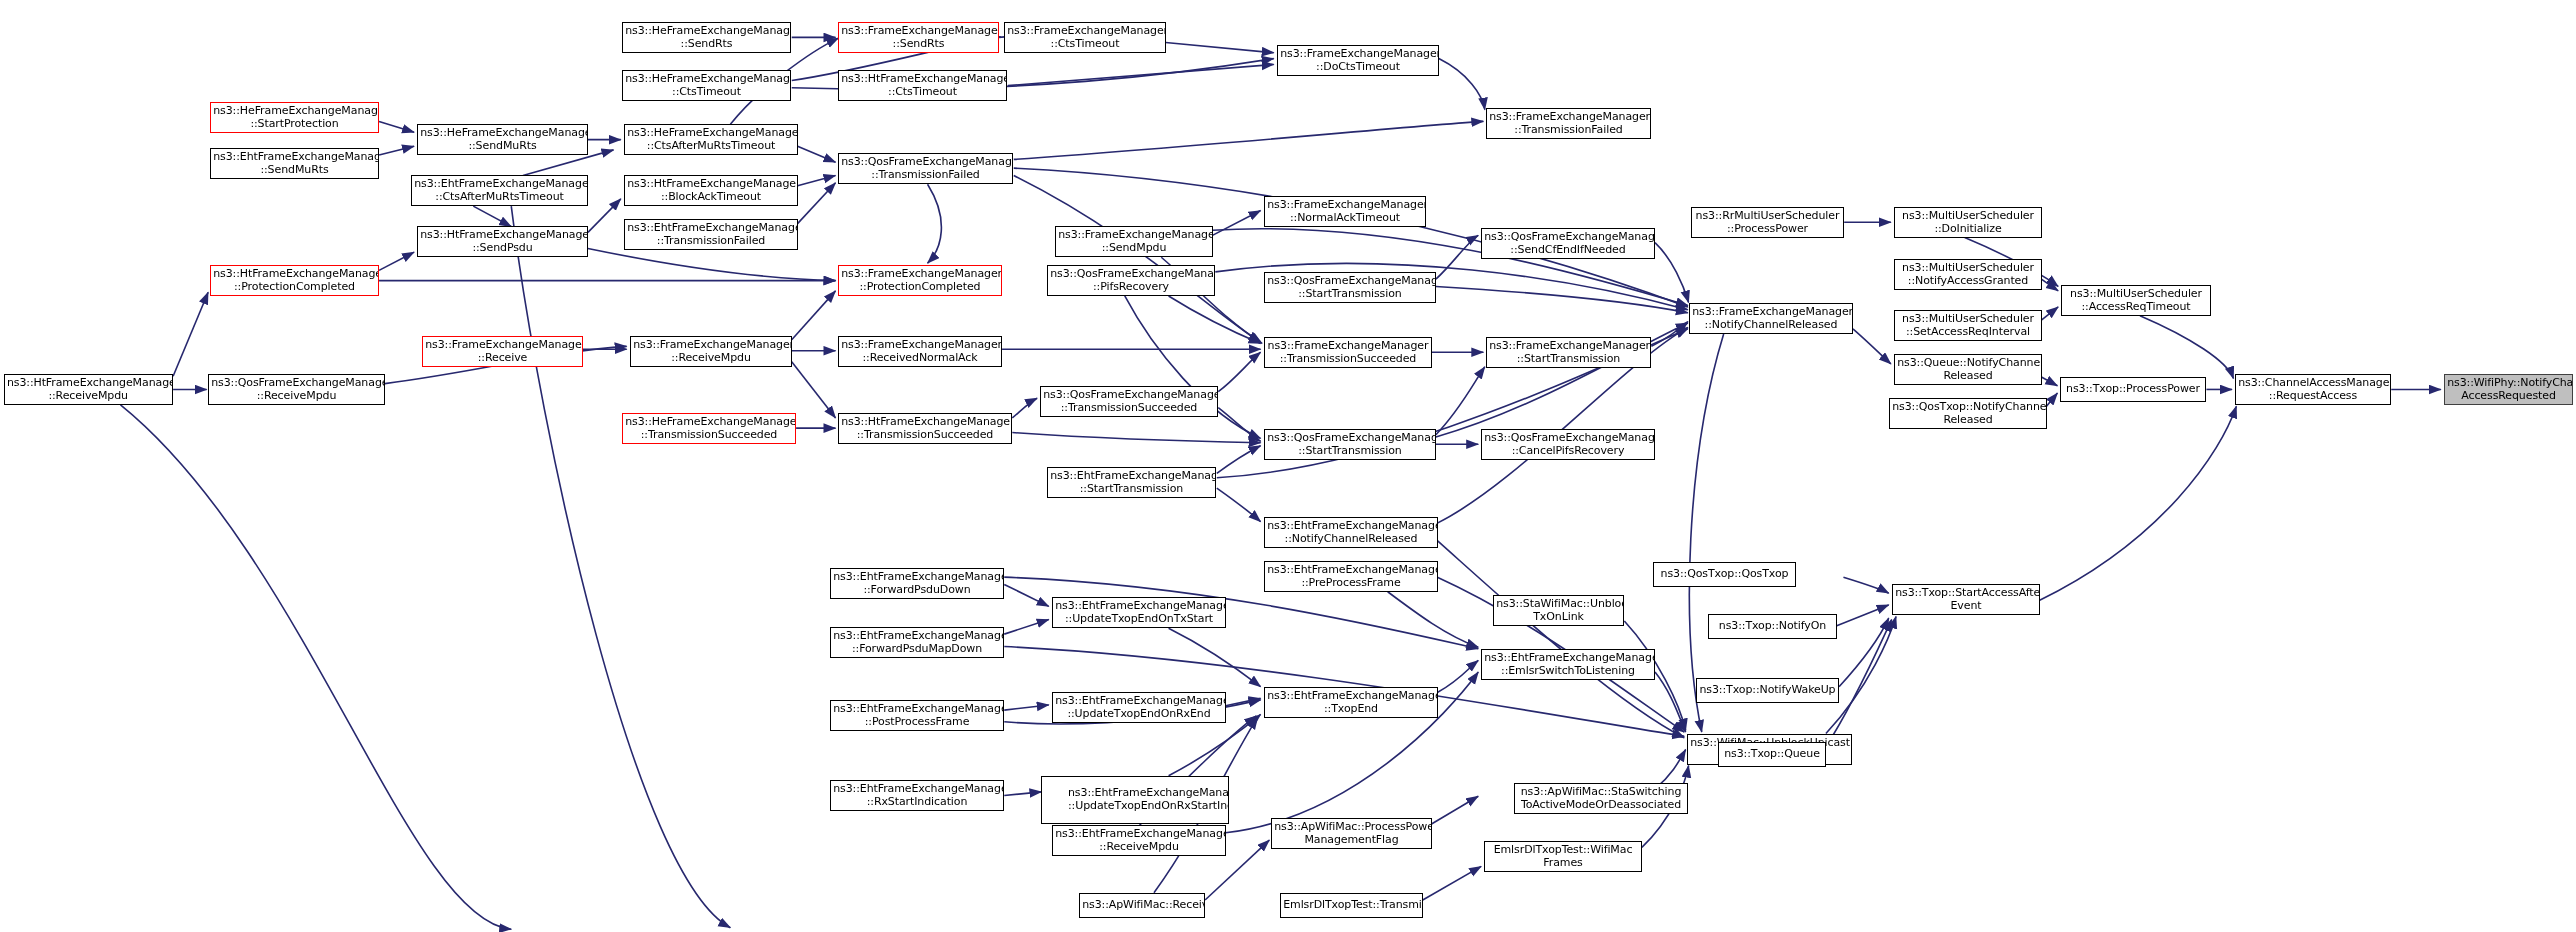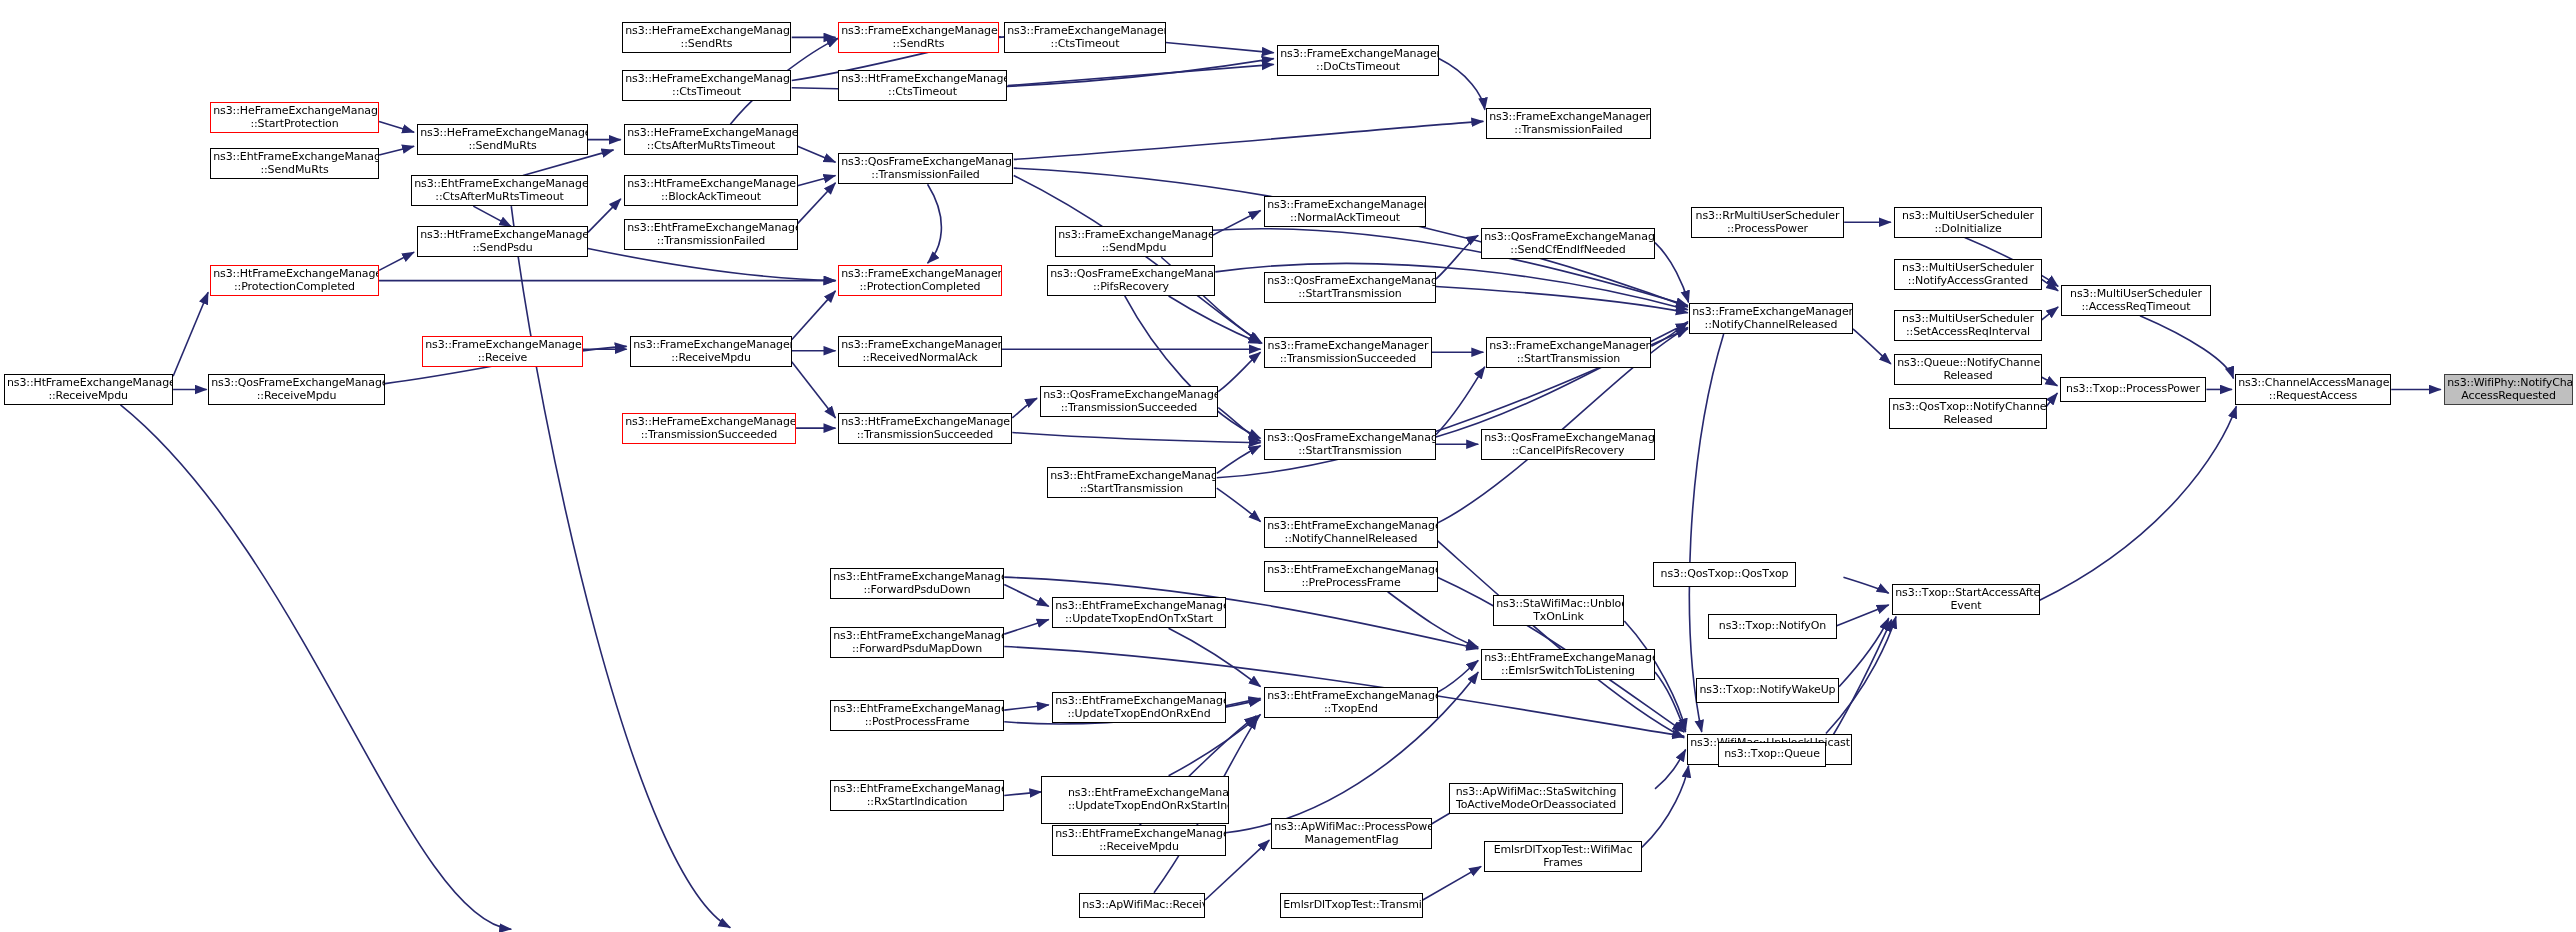--- a/index.html
+++ b/index.html
@@ -225,21 +225,21 @@
       <div class="node" style="left: 1481px; top: 228px; width: 174px; height: 31px;"><span class="lbl">ns3::QosFrameExchangeManager
 ::SendCfEndIfNeeded</span></div>
       <div class="node" style="left: 1486px; top: 337px; width: 165px; height: 31px;"><span class="lbl">ns3::FrameExchangeManager
 ::StartTransmission</span></div>
       <div class="node" style="left: 1481px; top: 429px; width: 174px; height: 31px;"><span class="lbl">ns3::QosFrameExchangeManager
 ::CancelPifsRecovery</span></div>
       <div class="node" style="left: 1493px; top: 595px; width: 131px; height: 31px;"><span class="lbl">ns3::StaWifiMac::Unblock
 TxOnLink</span></div>
       <div class="node" style="left: 1481px; top: 649px; width: 174px; height: 31px;"><span class="lbl">ns3::EhtFrameExchangeManager
 ::EmlsrSwitchToListening</span></div>
-      <div class="node" style="left: 1449px; top: 783px; width: 174px; height: 31px;"><span class="lbl">ns3::ApWifiMac::StaSwitching
+      <div class="node" style="left: 1514px; top: 783px; width: 174px; height: 31px;"><span class="lbl">ns3::ApWifiMac::StaSwitching
 ToActiveModeOrDeassociated</span></div>
       <div class="node" style="left: 1689px; top: 303px; width: 164px; height: 31px;"><span class="lbl">ns3::FrameExchangeManager
 ::NotifyChannelReleased</span></div>
       <div class="node" style="left: 1691px; top: 207px; width: 153px; height: 31px;"><span class="lbl">ns3::RrMultiUserScheduler
 ::ProcessPower</span></div>
       <div class="node" style="left: 1894px; top: 207px; width: 148px; height: 31px;"><span class="lbl">ns3::MultiUserScheduler
 ::DoInitialize</span></div>
       <div class="node" style="left: 1894px; top: 259px; width: 148px; height: 31px;"><span class="lbl">ns3::MultiUserScheduler
 ::NotifyAccessGranted</span></div>
       <div class="node" style="left: 1894px; top: 310px; width: 148px; height: 31px;"><span class="lbl">ns3::MultiUserScheduler

